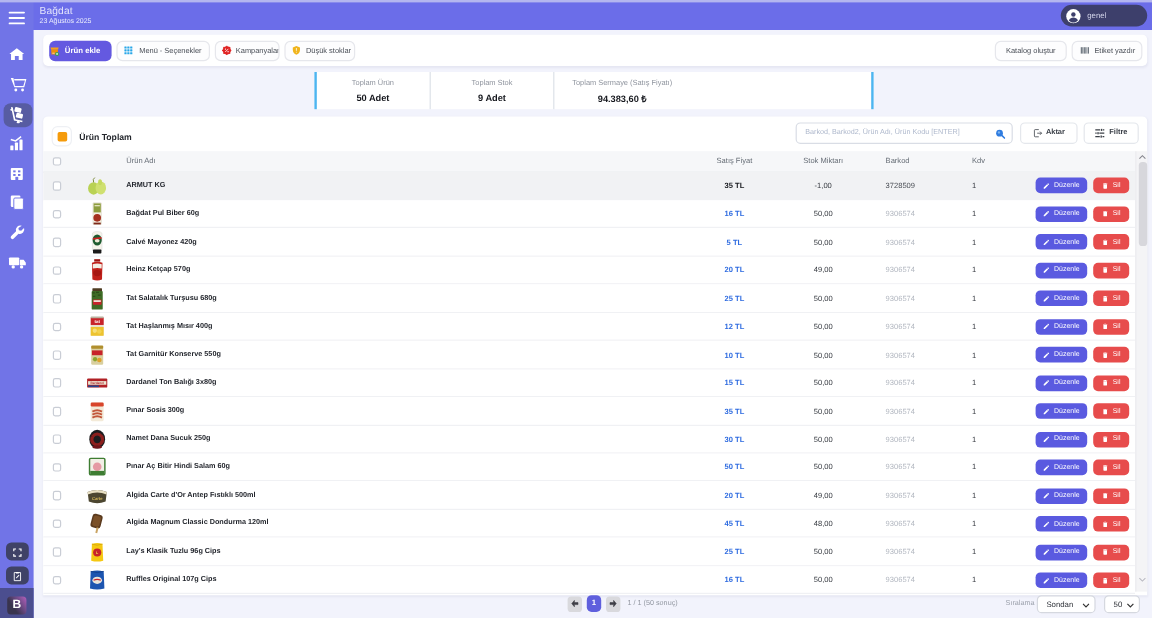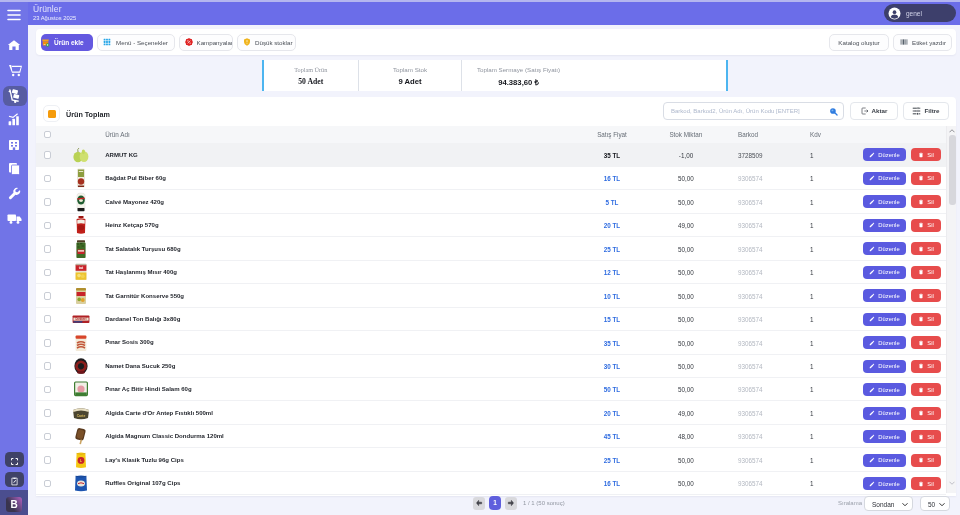--- a/index.html
+++ b/index.html
@@ -60,21 +60,21 @@
 
 #pag{position:absolute;left:0;top:495.5px;width:960px;height:19.5px;}
 .parr{position:absolute;top:1px;width:12px;height:13px;background:#d9d9dd;border-radius:3px;color:#3a3a42;text-align:center;font-size:8px;font-weight:bold;line-height:12.5px;}
 #p1{position:absolute;left:489px;top:0px;width:12px;height:14.5px;background:#5f5fdd;border-radius:4px;color:#fff;font-size:6.5px;font-weight:bold;text-align:center;line-height:14.5px;}
 #pinfo{position:absolute;left:523px;top:4.5px;font-size:6px;color:#9297a1;}
 .sel{position:absolute;top:0px;height:15.5px;background:#fff;border:1px solid #d5d8df;border-radius:4px;font-size:6.5px;color:#2c2f36;}
 .sel i{font-style:normal;position:absolute;left:7px;top:4px;}
 .sel svg{position:absolute;right:4px;top:5.5px;}
 </style></head><body>
 <div id="hdr">
- <div class="ttl">Ürünler</div>
+ <div class="ttl">Bağdat</div>
  <div class="dt">23 Ağustos 2025</div>
  <div id="userpill">
       <svg width="13" height="13" viewBox="0 0 24 24">
         <circle cx="12" cy="12" r="11" fill="#fff"></circle>
         <circle cx="12" cy="9.5" r="3.4" fill="#3d3f6b"></circle>
         <path d="M5 18.6c1.4-3.4 4.2-4.6 7-4.6s5.6 1.2 7 4.6c-1.8 2-4.3 3.2-7 3.2s-5.2-1.2-7-3.2z" fill="#3d3f6b"></path>
       </svg>
       <i>genel</i>
     </div>
 </div>
@@ -212,21 +212,21 @@
         <rect x="6" y="4" width="1.4" height="16"></rect>
         <rect x="9" y="4" width="2.8" height="16"></rect>
         <rect x="13.4" y="4" width="1.4" height="16"></rect>
         <rect x="16.4" y="4" width="1.8" height="16"></rect>
         <rect x="19.8" y="4" width="2.2" height="16"></rect>
       </svg>
       <i style="margin-left:4px;">Etiket yazdır</i>
     </div>
 </div>
 <div id="stats">
- <div class="blk" style="width:94.5px;font-family:Liberation Serif, serif;">
+ <div class="blk" style="width:94.5px;">
       <div class="lb">Toplam Ürün</div>
       <div class="vl">50 Adet</div>
     </div>
  <div class="blk" style="width:103px;">
       <div class="lb">Toplam Stok</div>
       <div class="vl">9 Adet</div>
     </div>
  <div class="blk" style="width:114px;">
       <div class="lb">Toplam Sermaye (Satış Fiyatı)</div>
       <div class="vl">94.383,60 ₺</div>

